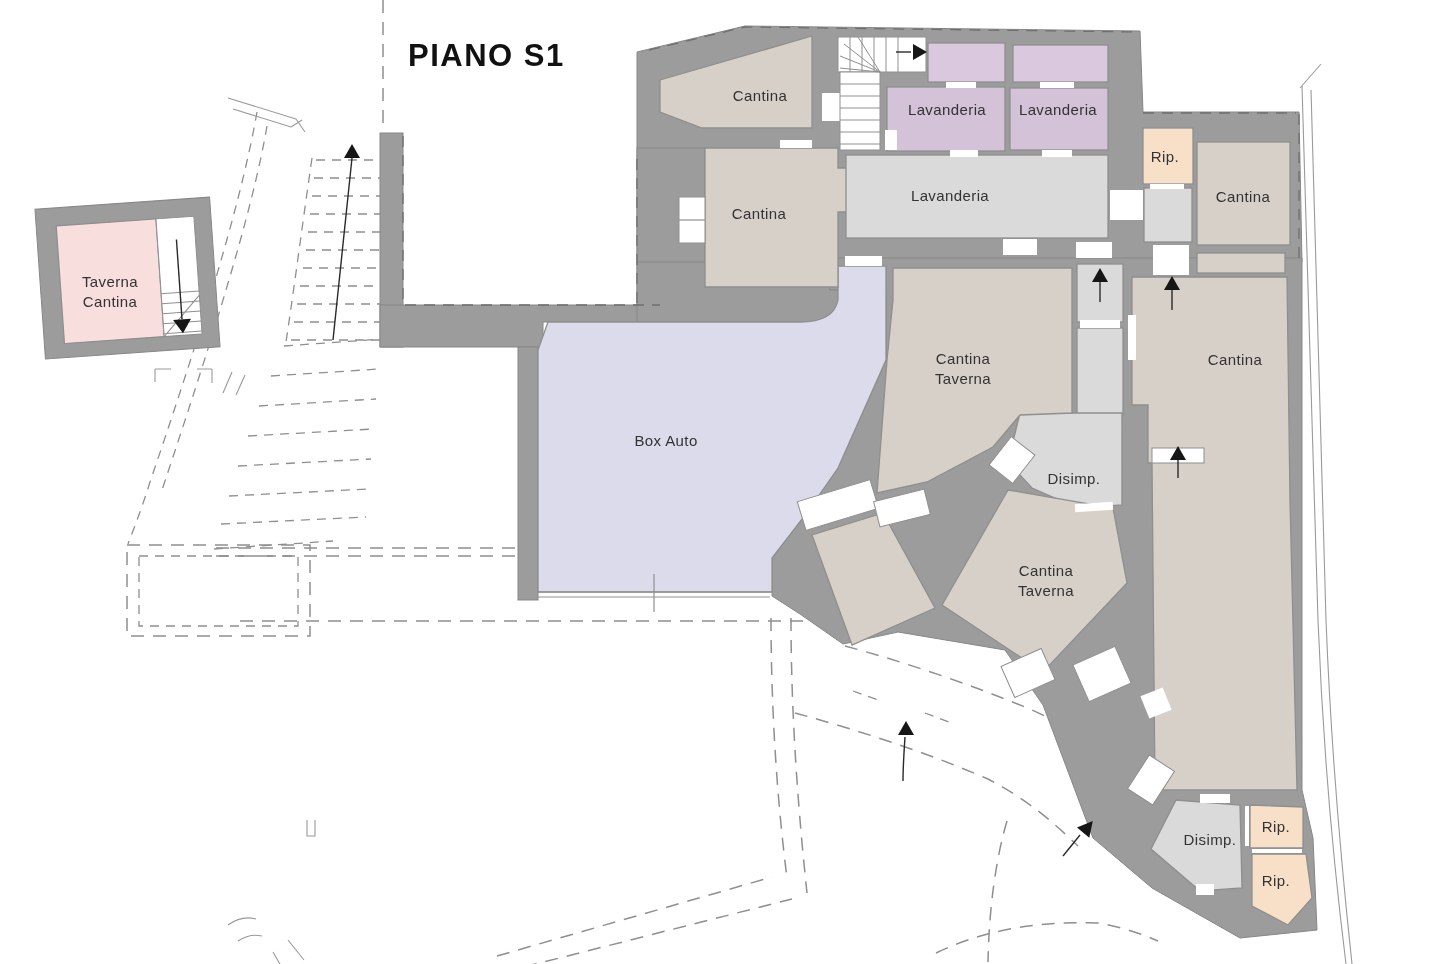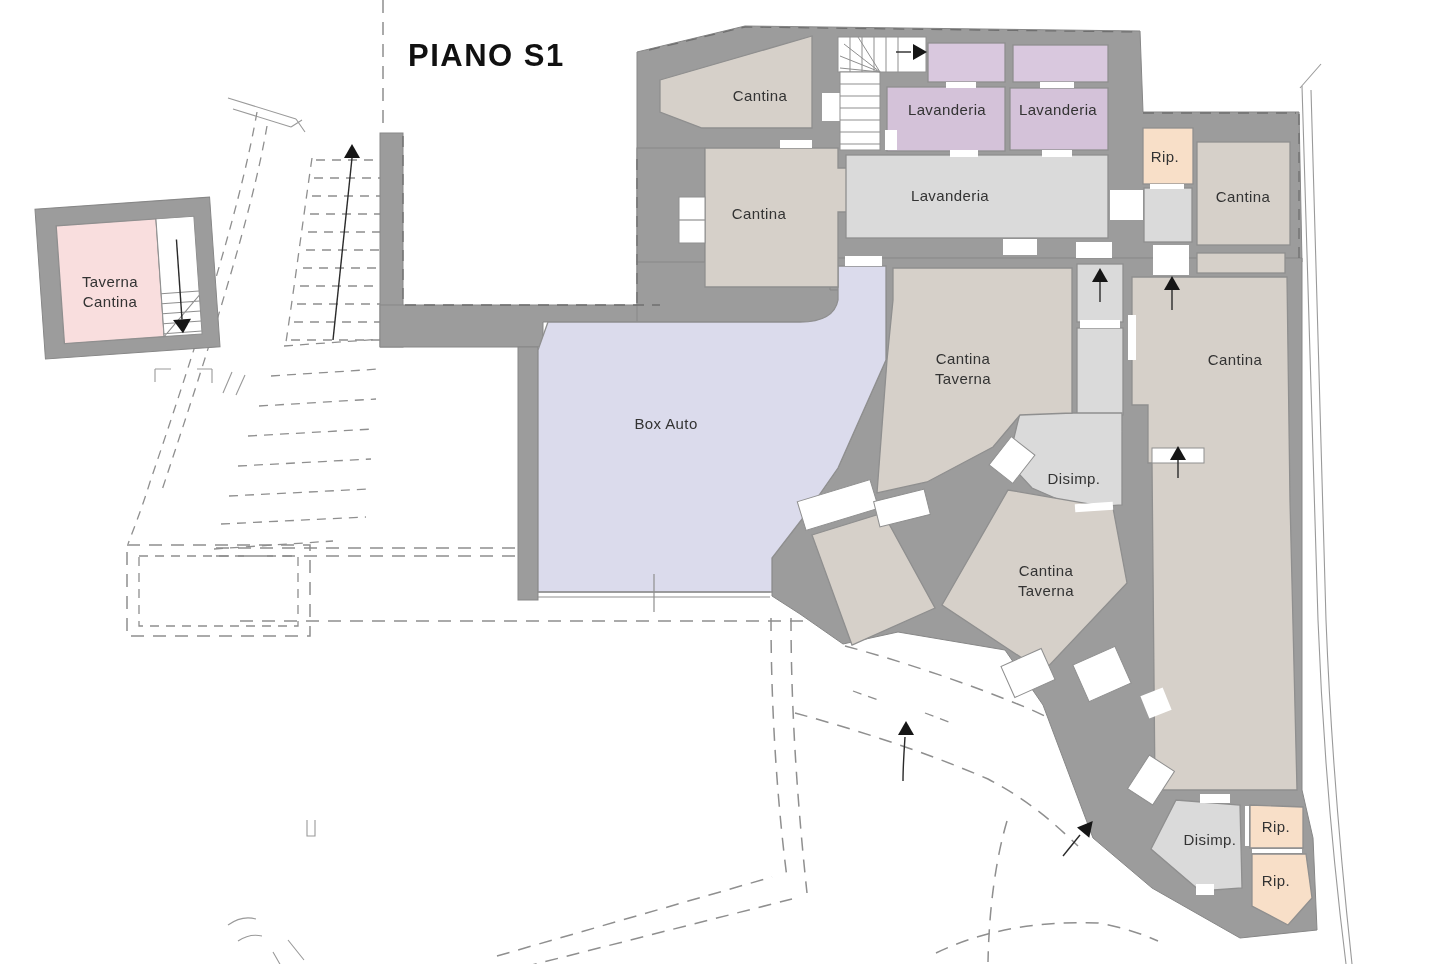--- a/index.html
+++ b/index.html
@@ -219,21 +219,21 @@
 <div class="lbl" style="left:110px;top:291px;">
   <span>Taverna</span><br>
   <span>Cantina</span>
 </div>
 
 <div class="lbl" style="left:963px;top:368px;">
   <span>Cantina</span><br>
   <span>Taverna</span>
 </div>
 
-<div class="lbl" style="left:666px;top:424px;">Box Auto</div>
+<div class="lbl" style="left:666px;top:441px;">Box Auto</div>
 <div class="lbl" style="left:1235px;top:360px;">Cantina</div>
 <div class="lbl" style="left:1074px;top:479px;">Disimp.</div>
 
 <div class="lbl" style="left:1046px;top:580px;">
   <span>Cantina</span><br>
   <span>Taverna</span>
 </div>
 
 <div class="lbl" style="left:1210px;top:840px;">Disimp.</div>
 <div class="lbl" style="left:1276px;top:827px;">Rip.</div>

